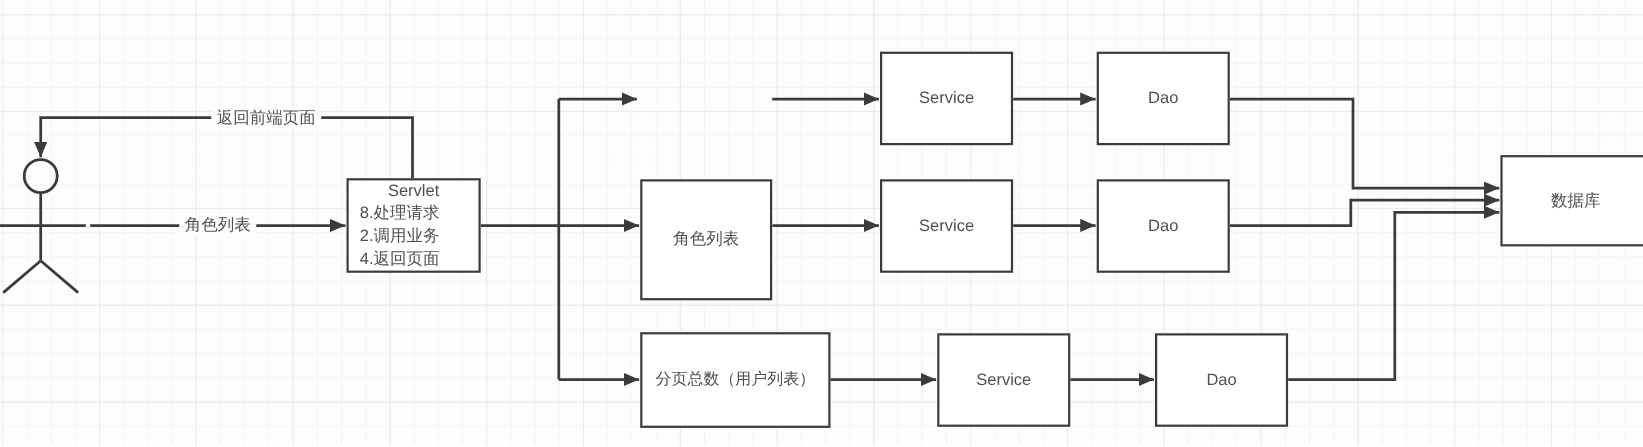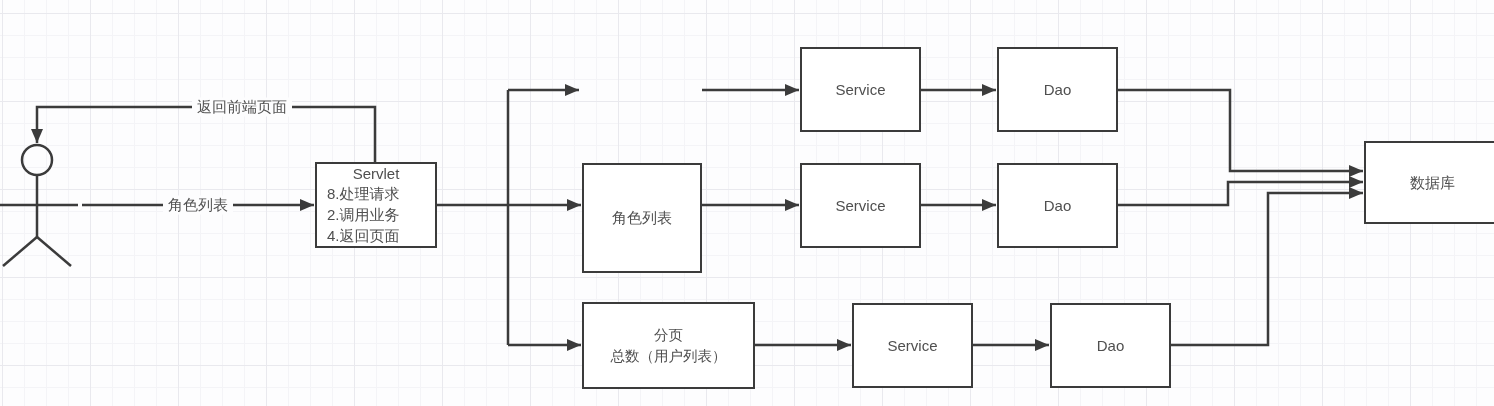--- a/index.html
+++ b/index.html
@@ -30,21 +30,21 @@
     border: 2.5px solid #3b3b3b;
     color: #4f4f4f;
     display: flex;
     align-items: center;
     justify-content: center;
     text-align: center;
     font-size: 15px;
     line-height: 1.3;
   }
 
-  .node.multiline { flex-direction: column; text-align: center; }
+  .node.multiline { flex-direction: row; text-align: center; }
 
   .servlet-node {
     flex-direction: column;
     justify-content: center;
     align-items: stretch;
     padding: 2px 0 2px 10px;
     font-size: 15px;
     line-height: 1.38;
   }
   .servlet-node .servlet-title { text-align: center; padding-right: 10px; }

